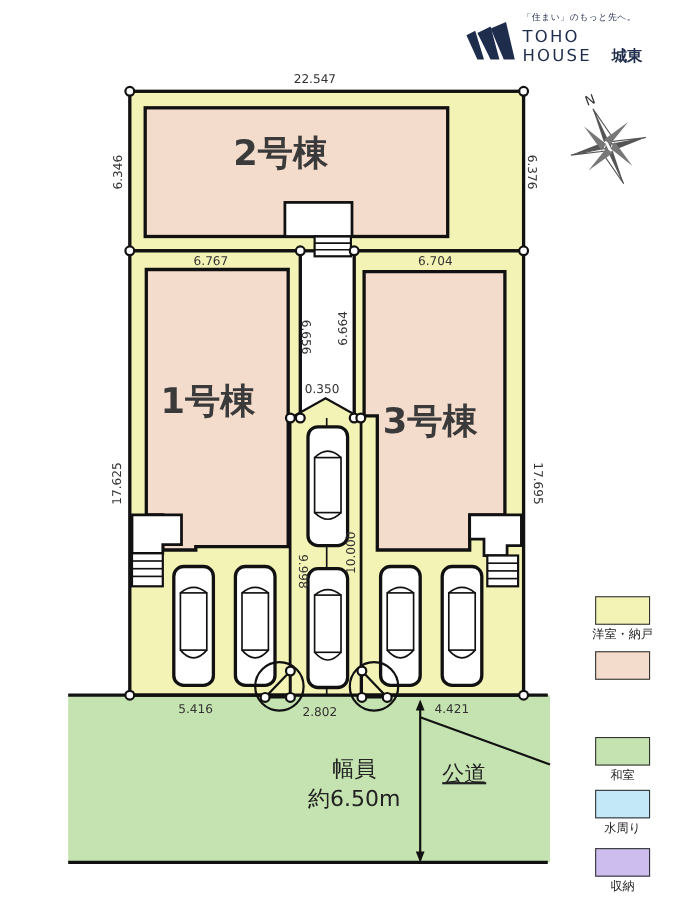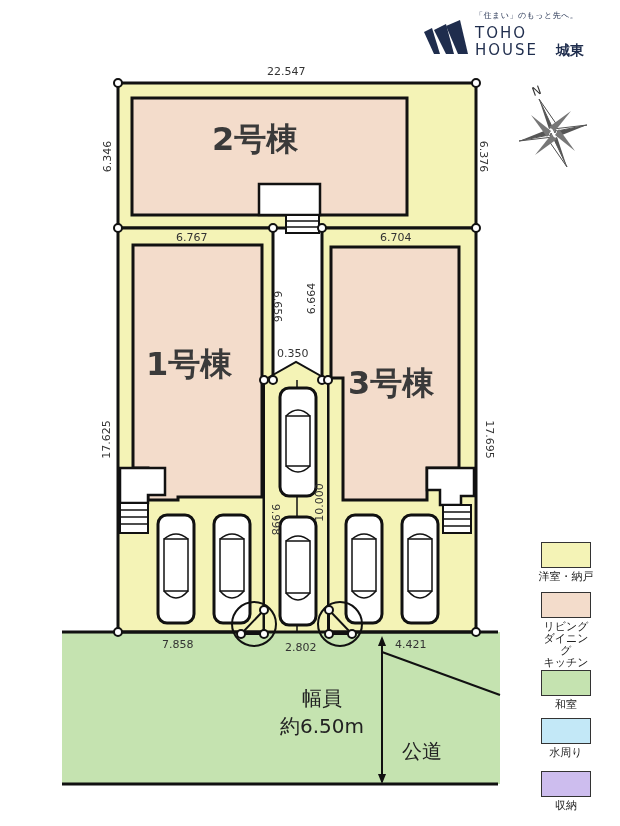--- a/index.html
+++ b/index.html
@@ -175,38 +175,35 @@
 <div class="vdim" style="left:468px;top:150px;transform:rotate(90deg);">6.376</div>
 <div class="dim" style="left:176px;top:231px;">6.767</div>
 <div class="dim" style="left:380px;top:231px;">6.704</div>
 <div class="vdim" style="left:262px;top:300px;transform:rotate(90deg);">6.656</div>
 <div class="vdim" style="left:296px;top:292px;transform:rotate(-90deg);">6.664</div>
 <div class="dim" style="left:277px;top:347px;">0.350</div>
 <div class="vdim" style="left:87px;top:433px;transform:rotate(-90deg);">17.625</div>
 <div class="vdim" style="left:470px;top:433px;transform:rotate(90deg);">17.695</div>
 <div class="vdim" style="left:260px;top:513px;transform:rotate(90deg);">9.998</div>
 <div class="vdim" style="left:300px;top:496px;transform:rotate(-90deg);">10.000</div>
-<div class="dim" style="left:162px;top:638px;">7.858</div>
-<div class="dim" style="left:275px;top:641px;margin-left:10px;">2.802</div>
+<div class="dim" style="left:162px;top:638px;">5.416</div>
+<div class="dim" style="left:275px;top:641px;">2.802</div>
 <div class="dim" style="left:395px;top:638px;">4.421</div>
 
 <div class="road-text" style="left:292px;top:685px;width:60px;">幅員</div>
 <div class="road-text" style="left:262px;top:713px;width:120px;">約6.50m</div>
-<div class="road-text" style="left:392px;top:738px;width:60px;">公道</div>
+<div class="road-text" style="left:392px;top:690px;width:60px;text-decoration:underline;">公道</div>
 
 <div>
   <div class="legend-item" style="top:542px;">
     <div class="swatch" style="background:#f4f3b6;"></div>
     <div class="legend-label">洋室・納戸</div>
   </div>
   <div class="legend-item" style="top:592px;">
     <div class="swatch" style="background:#f3dccb;"></div>
-    <div class="legend-label" style="white-space:pre-line;">リビング
-ダイニング
-キッチン</div>
   </div>
   <div class="legend-item" style="top:670px;">
     <div class="swatch" style="background:#c5e3b0;"></div>
     <div class="legend-label">和室</div>
   </div>
   <div class="legend-item" style="top:718px;">
     <div class="swatch" style="background:#c3e8f7;"></div>
     <div class="legend-label">水周り</div>
   </div>
   <div class="legend-item" style="top:771px;">

